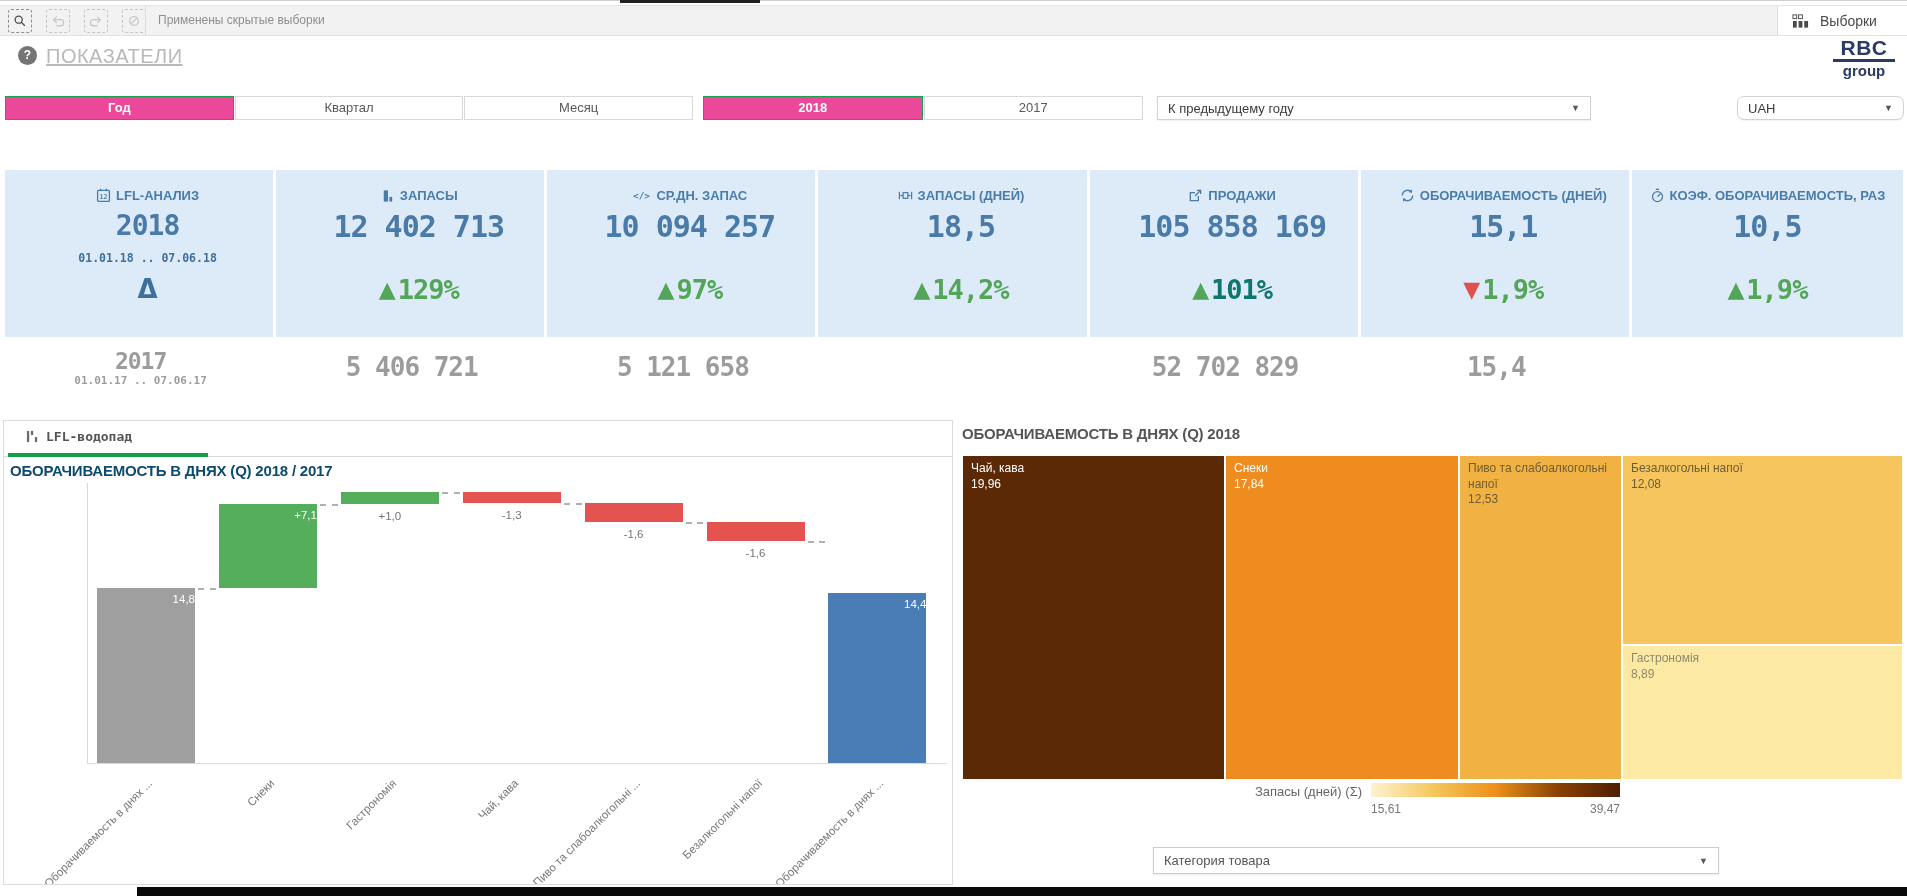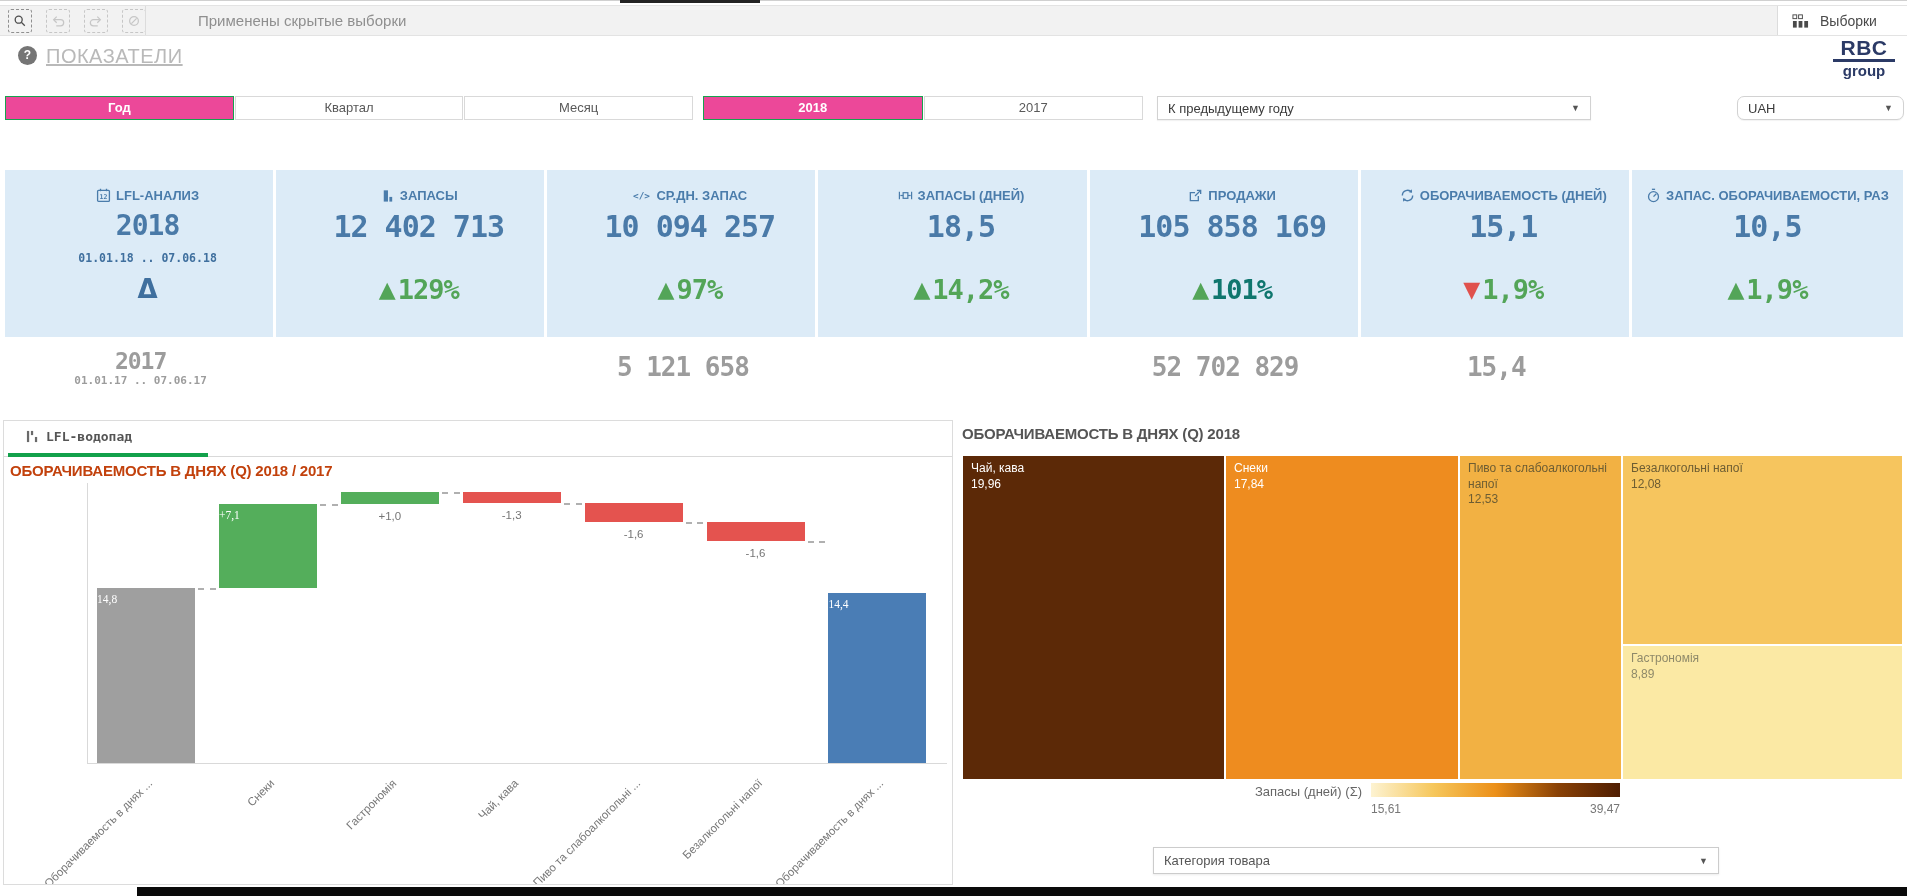--- a/index.html
+++ b/index.html
@@ -12,21 +12,21 @@
   #top-dark { position:absolute; left:620px; top:0; width:140px; height:3px; background:#222; }
 
   
   #toolbar { position:absolute; left:0; top:5px; width:100%; height:31px; background:#f2f2f2;
              border-top:1px solid #e3e3e3; border-bottom:1px solid #e3e3e3; }
   .tb-icon { position:absolute; top:3px; width:24px; height:24px; border:1px dashed #c6c6c6;
              border-radius:3px; color:#c6c6c6; display:flex; align-items:center; justify-content:center; }
   .tb-icon svg { width:14px; height:14px; }
   .tb-icon.active { color:#4d4d4d; border-color:#8f8f8f; }
   .tb-sep { position:absolute; left:145px; top:0; bottom:0; width:1px; background:#dcdcdc; }
-  #toolbar-status { position:absolute; left:158px; top:0; line-height:29px; font-size:15px; color:#8f8f8f;margin-left:40px; }
+  #toolbar-status { position:absolute; left:158px; top:0; line-height:29px; font-size:12px; color:#8f8f8f; }
   #selections-btn { position:absolute; right:0; top:0; bottom:0; width:130px; background:#fff;
                     border-left:1px solid #dcdcdc; display:flex; align-items:center; gap:11px;
                     padding-left:14px; color:#4a4a4a; font-size:14px; cursor:pointer; }
   #selections-btn svg { width:17px; height:14px; color:#4a4a4a; }
 
   
   #help { position:absolute; left:18px; top:46px; width:19px; height:19px; border-radius:50%;
           background:#757575; color:#fff; font:bold 12px/19px "Liberation Sans",sans-serif; text-align:center; }
   #page-title { position:absolute; left:46px; top:45px; font-size:20px; color:#b9b9b9; letter-spacing:.5px;text-decoration:underline; }
   #logo { position:absolute; right:12px; top:37px; width:62px; text-align:center; color:#2b3a66; }
@@ -70,26 +70,26 @@
 
   
   #wf-panel { position:absolute; left:3px; top:420px; width:950px; height:465px;
               border:1px solid #dcdcdc; background:#fff; overflow:hidden; }
   #wf-tabbar { position:relative; height:36px; border-bottom:1px solid #d9d9d9; }
   #wf-tab { position:absolute; left:22px; top:8px; display:flex; align-items:center; gap:7px;
             font:bold 13px "DejaVu Sans Mono",monospace; color:#555; cursor:pointer; }
   #wf-tab svg { width:13px; height:13px; }
   #wf-tab-underline { position:absolute; left:4px; top:32px; width:200px; height:4px; background:#12a14b; }
   #wf-title { position:absolute; left:6px; top:41px; font-weight:bold; font-size:15px;
-              color:#c2410c; letter-spacing:-.2px; }
+              color:#0c4a6e; letter-spacing:-.2px; }
   #wf-plot { position:absolute; left:0; top:62px; width:948px; height:292px; }
   #wf-yaxis { position:absolute; left:83px; top:0; width:1px; height:281px; background:#d9d9d9; }
   #wf-baseline { position:absolute; left:83px; top:280px; width:860px; height:1px; background:#d9d9d9; }
   .wf-bar { position:absolute; }
-  .wf-lab-in { position:absolute; top:5px; left:0; right:0; text-align:left; font-size:11.5px; color:#fff;font-family:Liberation Serif, serif; }
+  .wf-lab-in { position:absolute; top:5px; left:0; right:0; text-align:right; font-size:11.5px; color:#fff; }
   .wf-lab-out { position:absolute; text-align:center; font-size:11.5px; color:#757575; }
   .wf-conn { position:absolute; height:0; border-top:2px dashed #b0b0b0; }
   #wf-xlabels { position:absolute; left:0; top:352px; width:948px; height:113px; }
   .wf-xlabel { position:absolute; width:160px; text-align:right; transform:rotate(-45deg);
                transform-origin:100% 0; font-size:11.5px; color:#777; white-space:nowrap; }
 
   
   #tm-panel { position:absolute; left:959px; top:420px; width:948px; height:465px; }
   #tm-title { position:absolute; left:3px; top:5px; font-weight:bold; font-size:15px;
               color:#555; letter-spacing:-.2px; }
@@ -211,20 +211,23 @@
           </svg>
           <span>ЗАПАСЫ</span>
         </div>
         <div class="tile-val">12 402 713</div>
         <div class="tile-sub"></div>
         <div class="tile-delta">
           <div class="darr" style="color: rgb(83, 165, 88);">▲</div>
           <div class="dtxt" style="color: rgb(83, 165, 88);">129%</div>
         </div>
       </div>
+      <div class="tile-bot">
+        <div class="tile-pval">5 406 721</div>
+      </div>
     </div>
     <div class="tile">
       <div class="tile-top">
         <div class="tile-hd">
           <svg viewBox="0 0 18 16" style="width:19px">
             <text x="9" y="12" font-size="10" font-weight="bold" fill="currentColor" text-anchor="middle" font-family="DejaVu Sans Mono, monospace">&lt;/&gt;</text>
           </svg>
           <span>СР.ДН. ЗАПАС</span>
         </div>
         <div class="tile-val">10 094 257</div>
@@ -302,21 +305,21 @@
       </div>
     </div>
     <div class="tile">
       <div class="tile-top">
         <div class="tile-hd">
           <svg viewBox="0 0 16 16">
             <circle cx="8" cy="9.2" r="5.3" fill="none" stroke="currentColor" stroke-width="1.4"></circle>
             <line x1="8" y1="9.2" x2="11" y2="6.2" stroke="currentColor" stroke-width="1.4"></line>
             <line x1="6.3" y1="1.4" x2="9.7" y2="1.4" stroke="currentColor" stroke-width="1.4"></line>
           </svg>
-          <span>ЗАПАС. ОБОРАЧИВАЕМОСТИ, РАЗ</span>
+          <span>КОЭФ. ОБОРАЧИВАЕМОСТЬ, РАЗ</span>
         </div>
         <div class="tile-val">10,5</div>
         <div class="tile-sub"></div>
         <div class="tile-delta">
           <div class="darr" style="color: rgb(83, 165, 88);">▲</div>
           <div class="dtxt" style="color: rgb(83, 165, 88);">1,9%</div>
         </div>
       </div>
     </div>
   </div>

